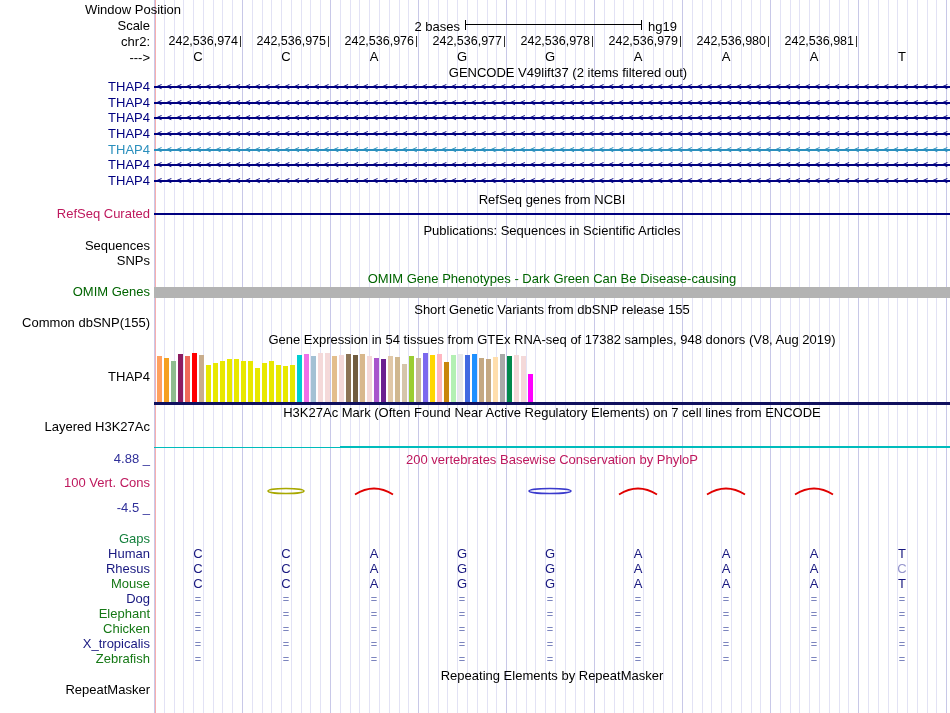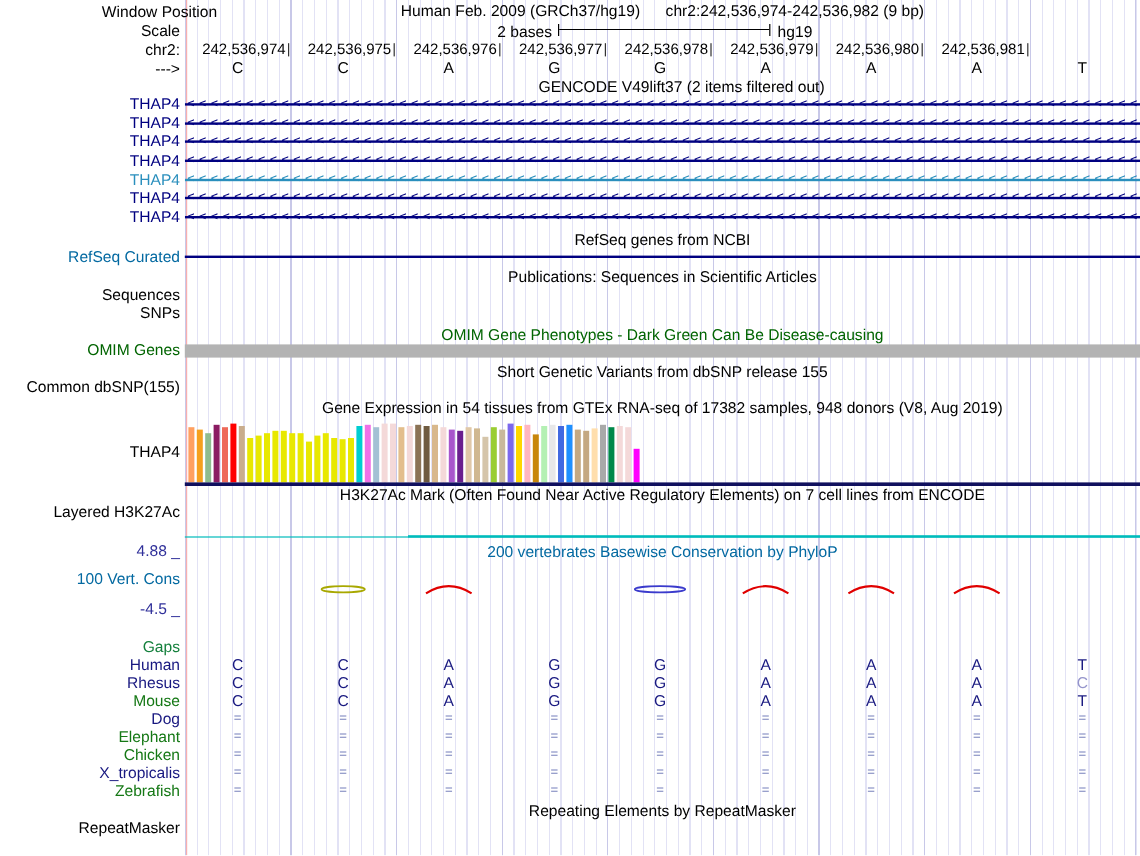--- a/index.html
+++ b/index.html
@@ -6,21 +6,21 @@
   .browser{position:relative;width:950px;height:713px;background:#fff;overflow:hidden;
            font-family:"Liberation Sans",sans-serif;font-size:13px;color:#000;}
   .abs{position:absolute;}
   .lbl{position:absolute;left:0;width:150px;text-align:right;white-space:nowrap;height:14px;line-height:14px;}
   .title{position:absolute;left:154px;width:796px;text-align:center;height:14px;line-height:14px;white-space:nowrap;}
   .track-bg{position:absolute;left:154px;top:0;width:796px;height:713px;
     background-image:
       repeating-linear-gradient(90deg,#c8c8e8 0,#c8c8e8 1px,transparent 1px,transparent 88px),
       repeating-linear-gradient(90deg,#e2e2f5 0,#e2e2f5 1px,transparent 1px,transparent 9.78px);}
   .pink-border{position:absolute;left:155px;top:0;width:1px;height:713px;background:#f7afaf;}
-  .blue{color:#0369a1;}
+  .blue{color:#be185d;}
   .omim-green{color:#006400;}
   .orange{color:#15803d;}
   .phylop-num{color:#30309a;}
   .coord{position:absolute;top:36px;height:11px;line-height:11px;width:84px;text-align:right;
          padding-right:2px;border-right:1px solid #333;font-size:12.5px;}
   .base{position:absolute;top:50px;height:14px;line-height:14px;width:88px;text-align:center;}
   .gene-row{position:absolute;left:154px;width:796px;height:10px;overflow:hidden;}
   .gene-line{position:absolute;left:0;top:4px;width:100%;height:1.5px;}
   .gene-arrows{position:absolute;left:2px;top:0;width:100%;height:10px;line-height:10px;
                font-family:"DejaVu Sans Mono",monospace;font-size:10px;letter-spacing:3.8px;
@@ -35,25 +35,20 @@
   .mark{position:absolute;}
 </style>
 </head>
 <body>
 
 <div class="browser">
   <div class="track-bg"></div>
   <div class="pink-border"></div>
 
   <div class="lbl" style="top:3px;margin-left:31px;">Window Position</div>
-  <div class="title" style="top:2px;">
-    <span>Human Feb. 2009 (GRCh37/hg19)</span>
-    <span style="display:inline-block;width:14px;"></span>
-    <span>chr2:242,536,974-242,536,982 (9 bp)</span>
-  </div>
 
   <div class="lbl" style="top:19px;">Scale</div>
   <div class="abs" style="top:19px;left:380px;width:80px;text-align:right;">2 bases</div>
   <div class="scale-line"></div>
   <div class="abs" style="top:19px;left:648px;">hg19</div>
 
   <div class="lbl" style="top:35px;">chr2:</div>
   <div id="ruler">
       <div class="coord" style="left: 154px;">242,536,974</div>
       <div class="coord" style="left: 242px;">242,536,975</div>

